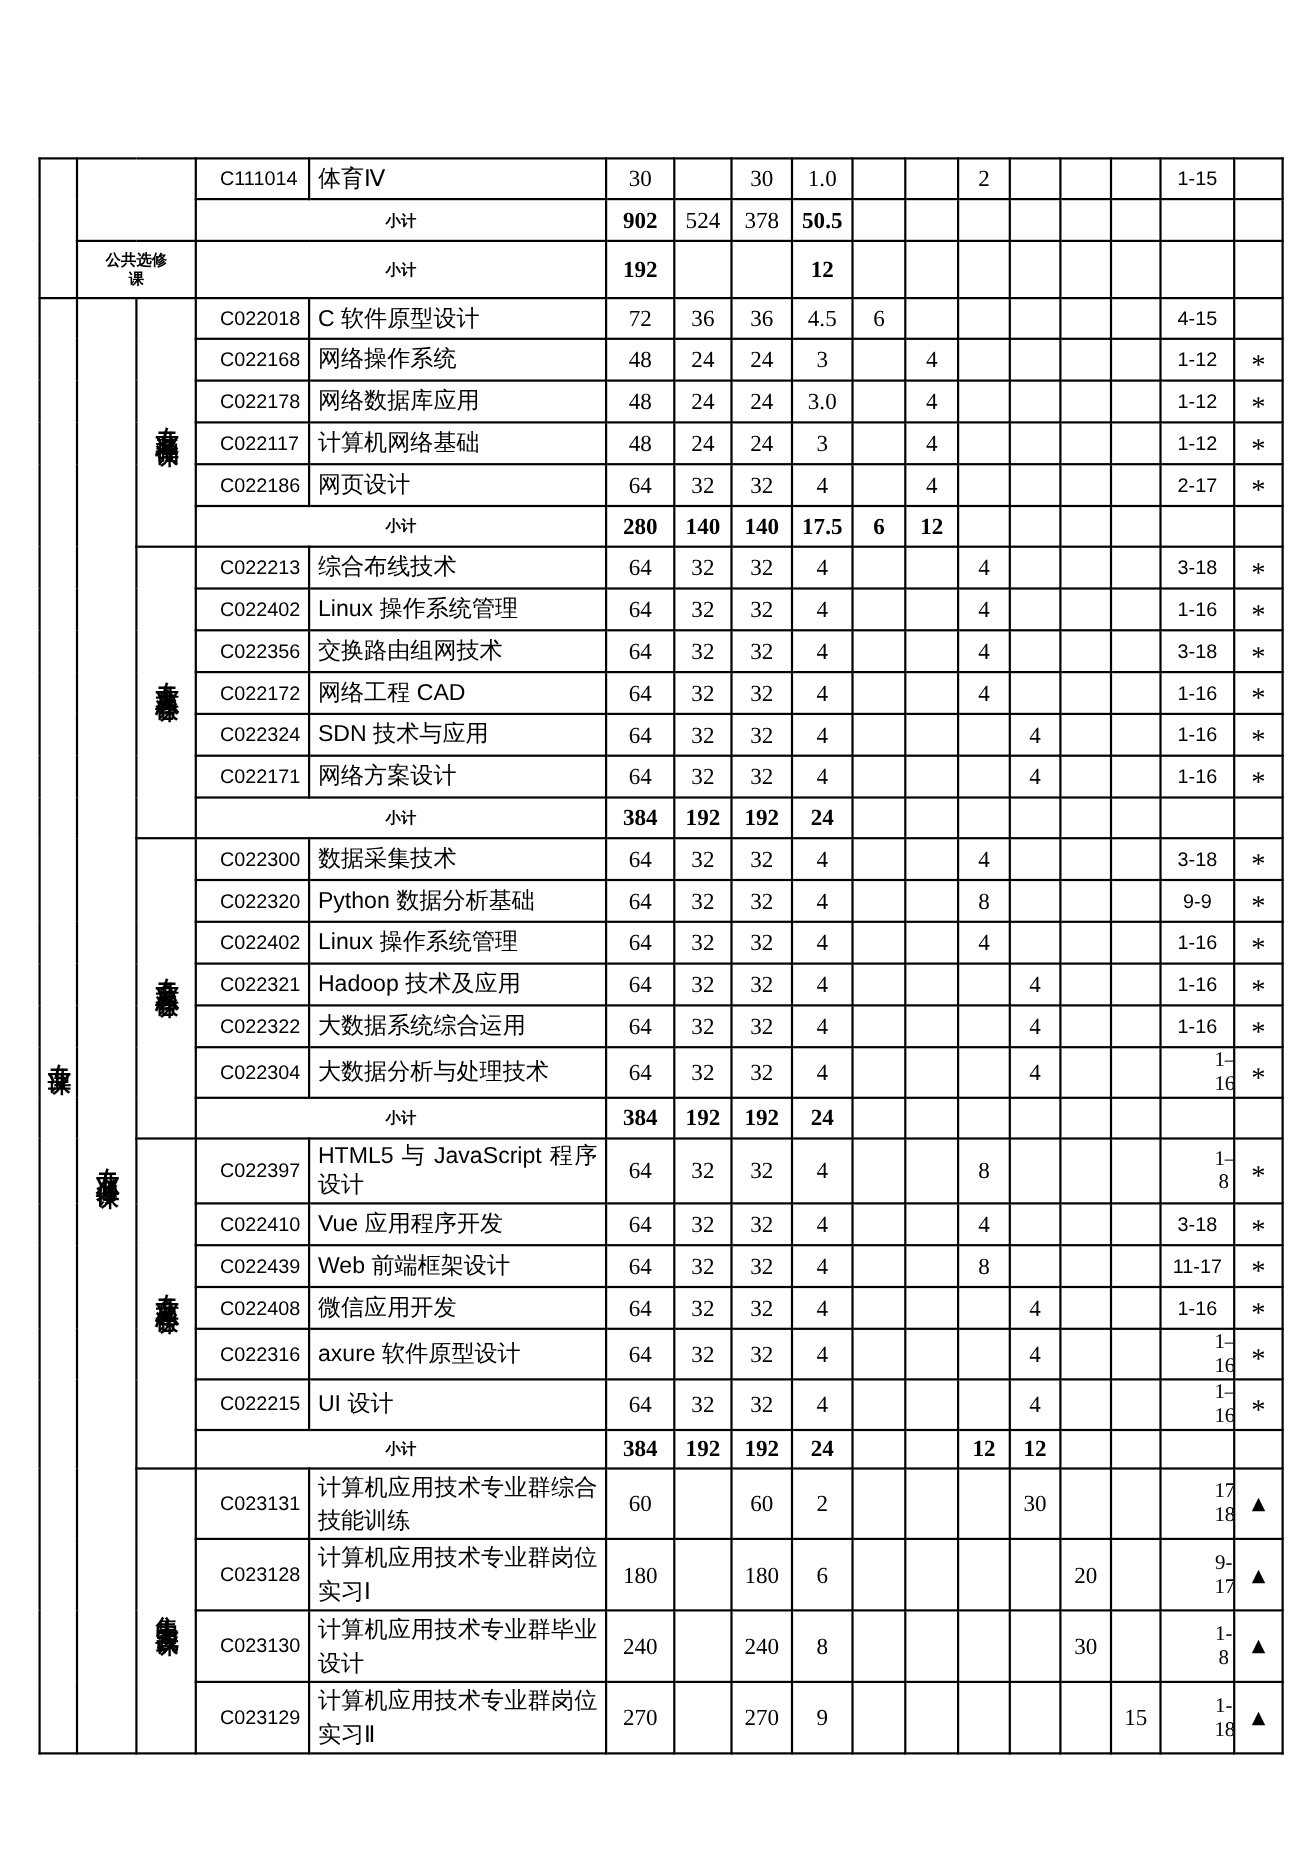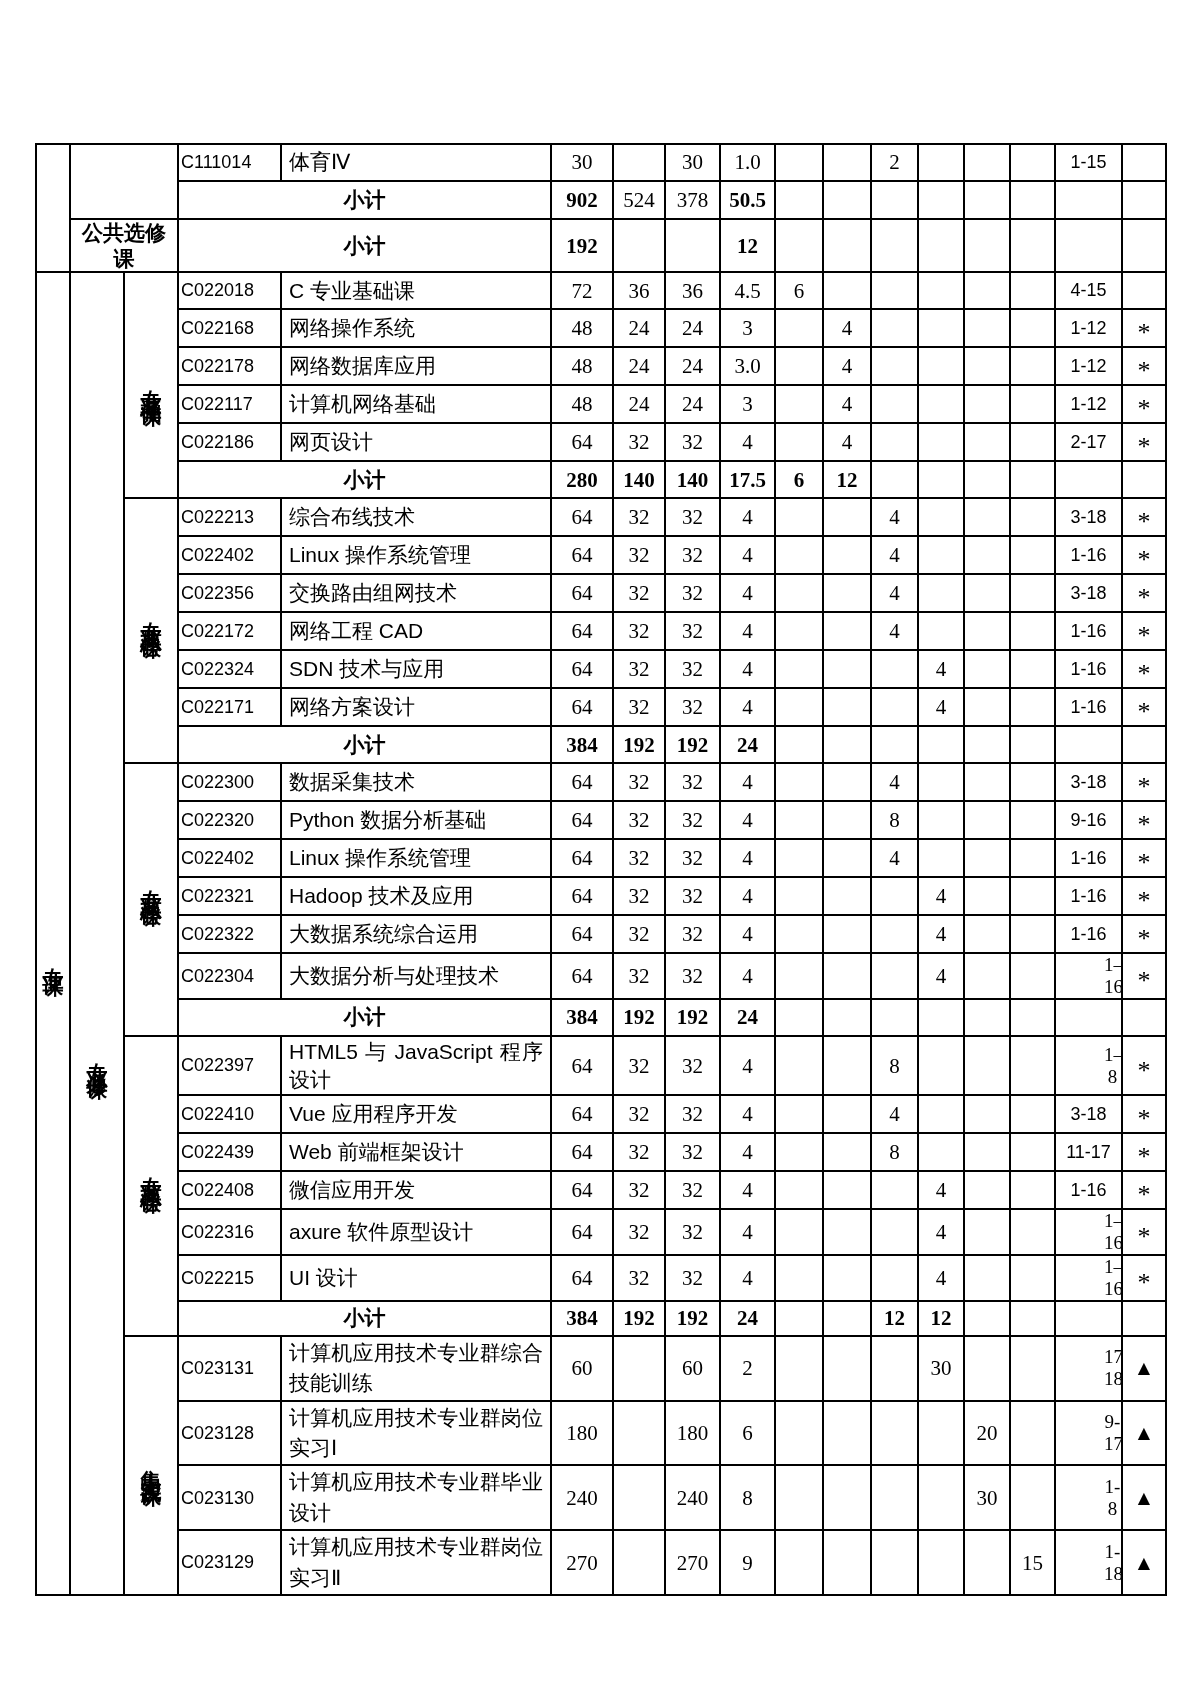--- a/index.html
+++ b/index.html
@@ -2,27 +2,27 @@
 <html><head>
 <meta charset="utf-8">
 <style>
   html,body{margin:0;padding:0;background:#e8e8e8;}
   .page{position:relative;width:1191px;height:1684px;background:#ffffff;margin:0 auto;
         font-family:"Liberation Sans",sans-serif;color:#000;overflow:hidden;}
   table.tbl{position:absolute;left:35px;top:143px;width:1130px;border-collapse:collapse;
         table-layout:fixed;}
   .tbl td{border:2px solid #000;padding:0;text-align:center;vertical-align:middle;
         overflow:hidden;font-family:"Liberation Serif",serif;font-size:21px;line-height:1.15;}
-  td.code{text-align:left;padding-left:2px;font-family:"Liberation Sans",sans-serif;font-size:18px;}
+  td.code{text-align:left;padding-left:21px;font-family:"Liberation Sans",sans-serif;font-size:18px;}
   td.nm{text-align:justify;padding:1px 7px;font-family:"Liberation Sans",sans-serif;
         font-size:21px;line-height:1.32;}
   td.nm.sf{font-family:"Liberation Serif",serif;line-height:1.45;}
   td.n{font-family:"Liberation Serif",serif;font-size:21px;}
   .b{font-weight:700;}
-  td.lab{font-family:"Liberation Sans",sans-serif;font-weight:700;font-size:21px;}
+  td.lab{font-family:"Liberation Sans",sans-serif;font-weight:700;font-size:14px;}
   td.pre{white-space:pre-line;line-height:1.22;}
   td.wk{font-family:"Liberation Sans",sans-serif;font-size:18px;}
   td.wks{font-family:"Liberation Serif",serif;font-size:19px;font-weight:400;padding-left:48px;}
   td.star{font-family:"Liberation Serif",serif;font-size:26px;line-height:1;padding-top:10px;}
   td.tri{font-family:"DejaVu Sans",sans-serif;font-size:16px;}
   td.vcell{position:relative;}
   .vtext{display:inline-block;writing-mode:vertical-rl;text-orientation:upright;
         font-family:"Liberation Sans",sans-serif;font-weight:700;font-size:21px;
         letter-spacing:4px;line-height:1.05;}
   .vabs{position:absolute;left:50%;transform:translateX(-50%);}
@@ -106,21 +106,21 @@
         </tr>
         <tr style="height: 37px;">
           <td rowspan="31" class=" vcell">
             <span class="vtext vabs" style="top: 678px;">专业课</span>
           </td>
           <td rowspan="31" class=" vcell">
             <span class="vtext vabs" style="top: 773px;">专业必修课</span>
           </td>
           <td rowspan="6" class=" vcell"><span class="vtext">专业基础课</span></td>
           <td class="code">C022018</td>
-          <td class="nm">C 专业基础课</td>
+          <td class="nm">C 软件原型设计</td>
           <td class="n">72</td>
           <td class="n">36</td>
           <td class="n">36</td>
           <td class="n">4.5</td>
           <td class="n">6</td>
           <td class="n"></td>
           <td class="n"></td>
           <td class="n"></td>
           <td class="n"></td>
           <td class="n"></td>
@@ -341,21 +341,21 @@
           <td class="n">64</td>
           <td class="n">32</td>
           <td class="n">32</td>
           <td class="n">4</td>
           <td class="n"></td>
           <td class="n"></td>
           <td class="n">8</td>
           <td class="n"></td>
           <td class="n"></td>
           <td class="n"></td>
-          <td class="wk">9-16</td>
+          <td class="wk">9-9</td>
           <td class="star">*</td>
         </tr>
         <tr style="height: 36px;">
           <td class="code">C022402</td>
           <td class="nm">Linux 操作系统管理</td>
           <td class="n">64</td>
           <td class="n">32</td>
           <td class="n">32</td>
           <td class="n">4</td>
           <td class="n"></td>

